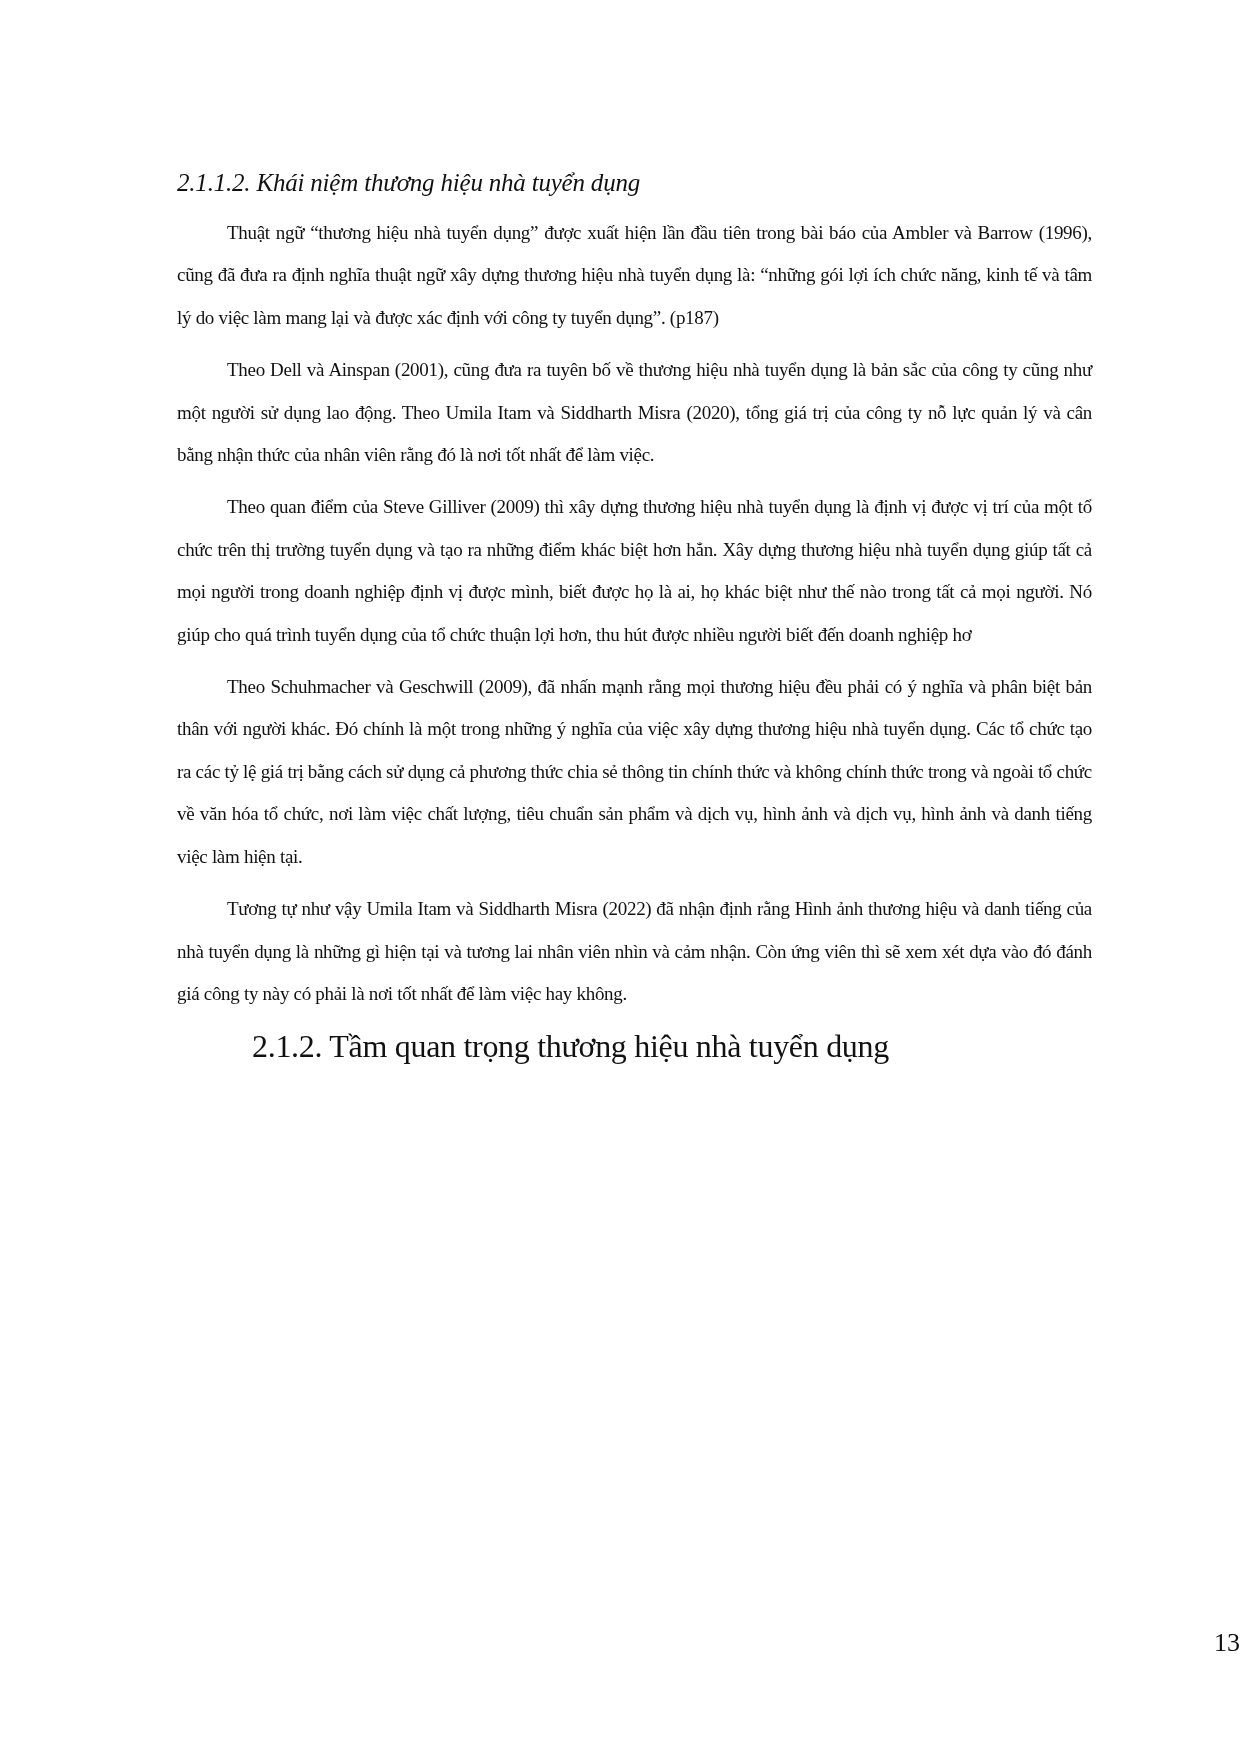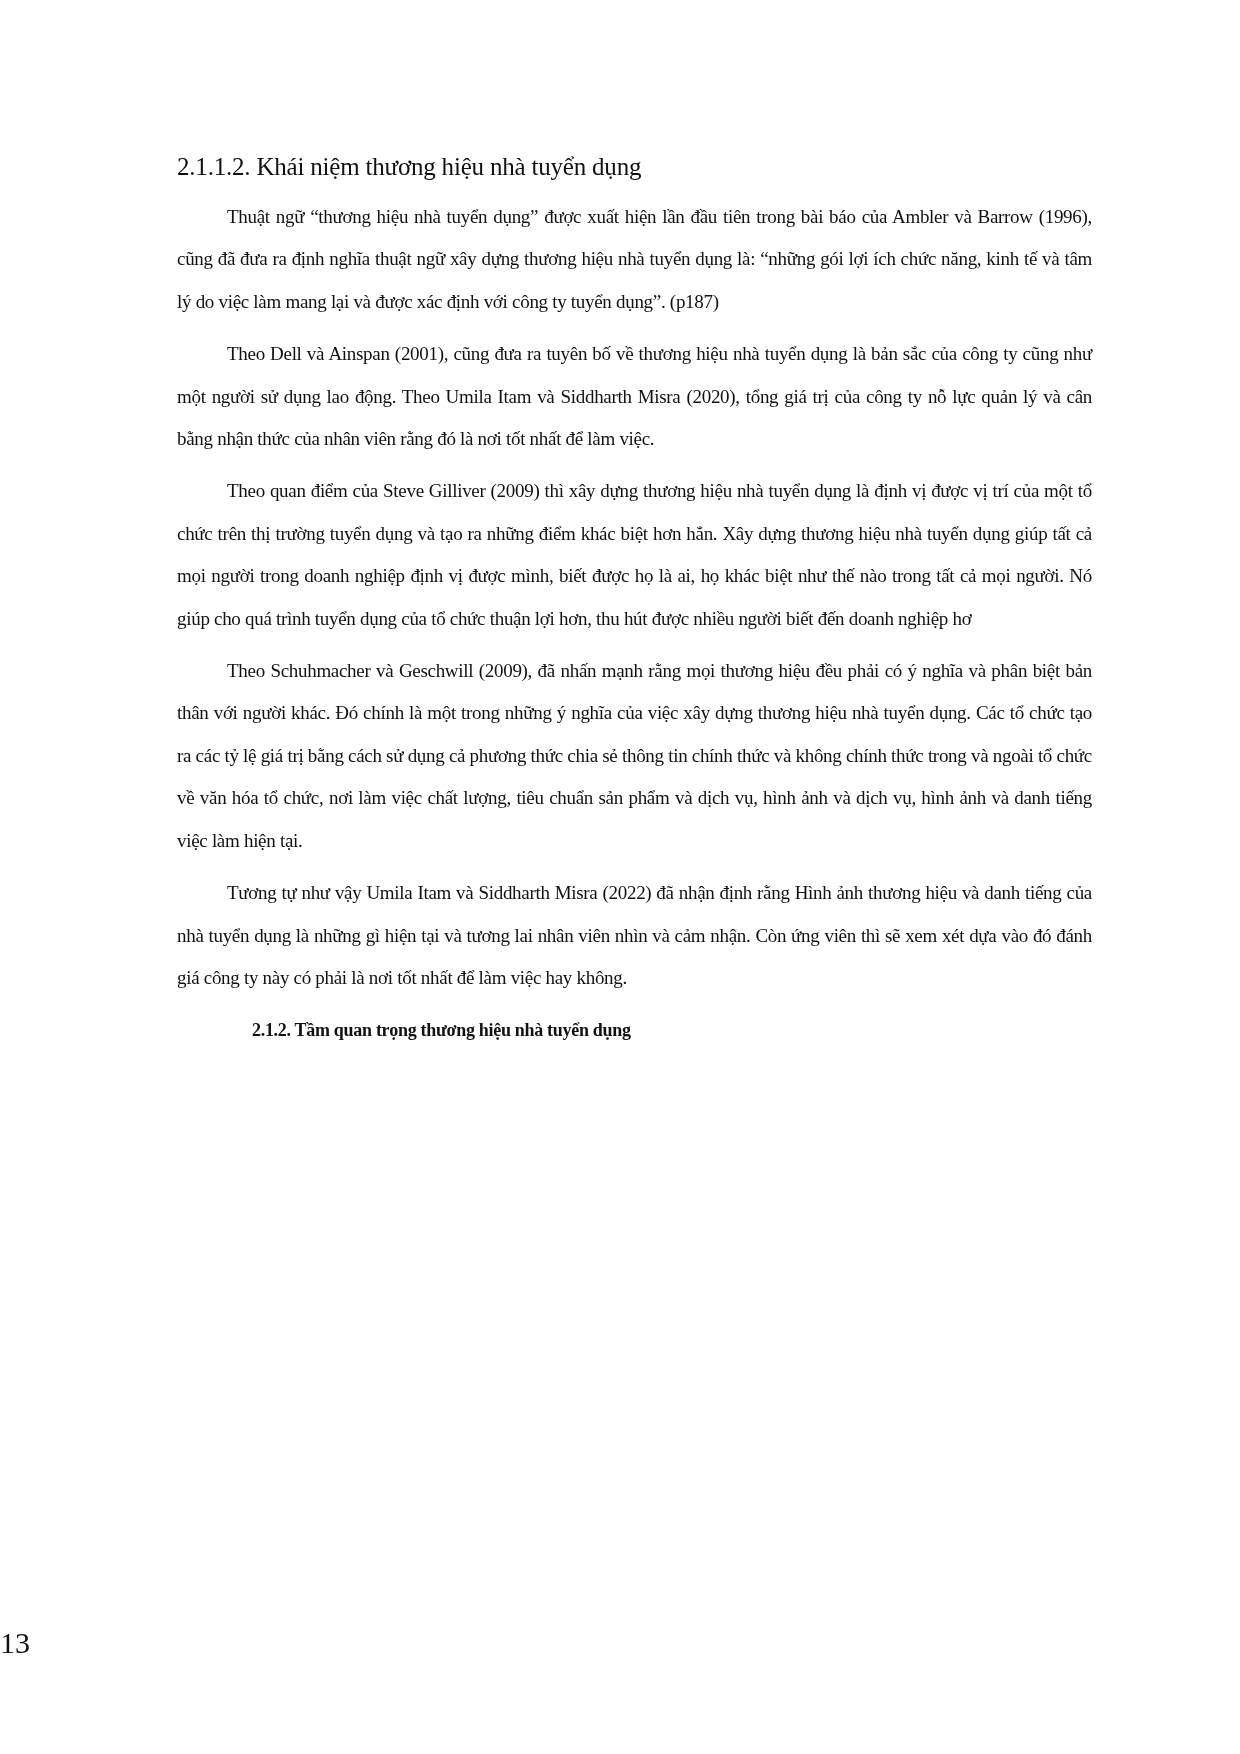--- a/index.html
+++ b/index.html
@@ -15,47 +15,48 @@
       font-family: "Liberation Serif", "DejaVu Serif", serif;
       color: #111111;
     }
     .page {
       position: absolute;
       left: 177px;
       top: 146px;
       width: 915px;
     }
     .subheading {
+      font-style: italic;
       font-size: 25px;
       line-height: 42px;
-      margin: 0 0 4px 0;
+      margin: 16px 0 4px 0;
       letter-spacing: -0.2px;
     }
     .para {
       font-size: 19px;
       line-height: 42.4px;
       text-align: justify;
       text-indent: 50px;
       margin: 8px 0 10px 0;
       letter-spacing: -0.3px;
     }
     .heading {
-      font-weight: bold;
-      font-size: 18px;
+      font-weight: normal;
+      font-size: 32px;
       line-height: 42px;
       margin: 4px 0 0 75px;
       letter-spacing: -0.3px;
     }
     .page-number {
       position: absolute;
       left: 0;
       width: 1240px;
       top: 1628px;
-      text-align: left;
-      font-size: 30px;
+      text-align: right;
+      font-size: 26px;
       line-height: 30px;
     }
   </style>
 </head>
 <body>
 
 <div class="page">
   <div class="subheading">2.1.1.2. Khái niệm thương hiệu nhà tuyển dụng</div>
 
   <p class="para">Thuật ngữ “thương hiệu nhà tuyển dụng” được xuất hiện lần đầu tiên trong bài báo của Ambler và Barrow (1996), cũng đã đưa ra định nghĩa thuật ngữ xây dựng thương hiệu nhà tuyển dụng là: “những gói lợi ích chức năng, kinh tế và tâm lý do việc làm mang lại và được xác định với công ty tuyển dụng”. (p187)</p>

